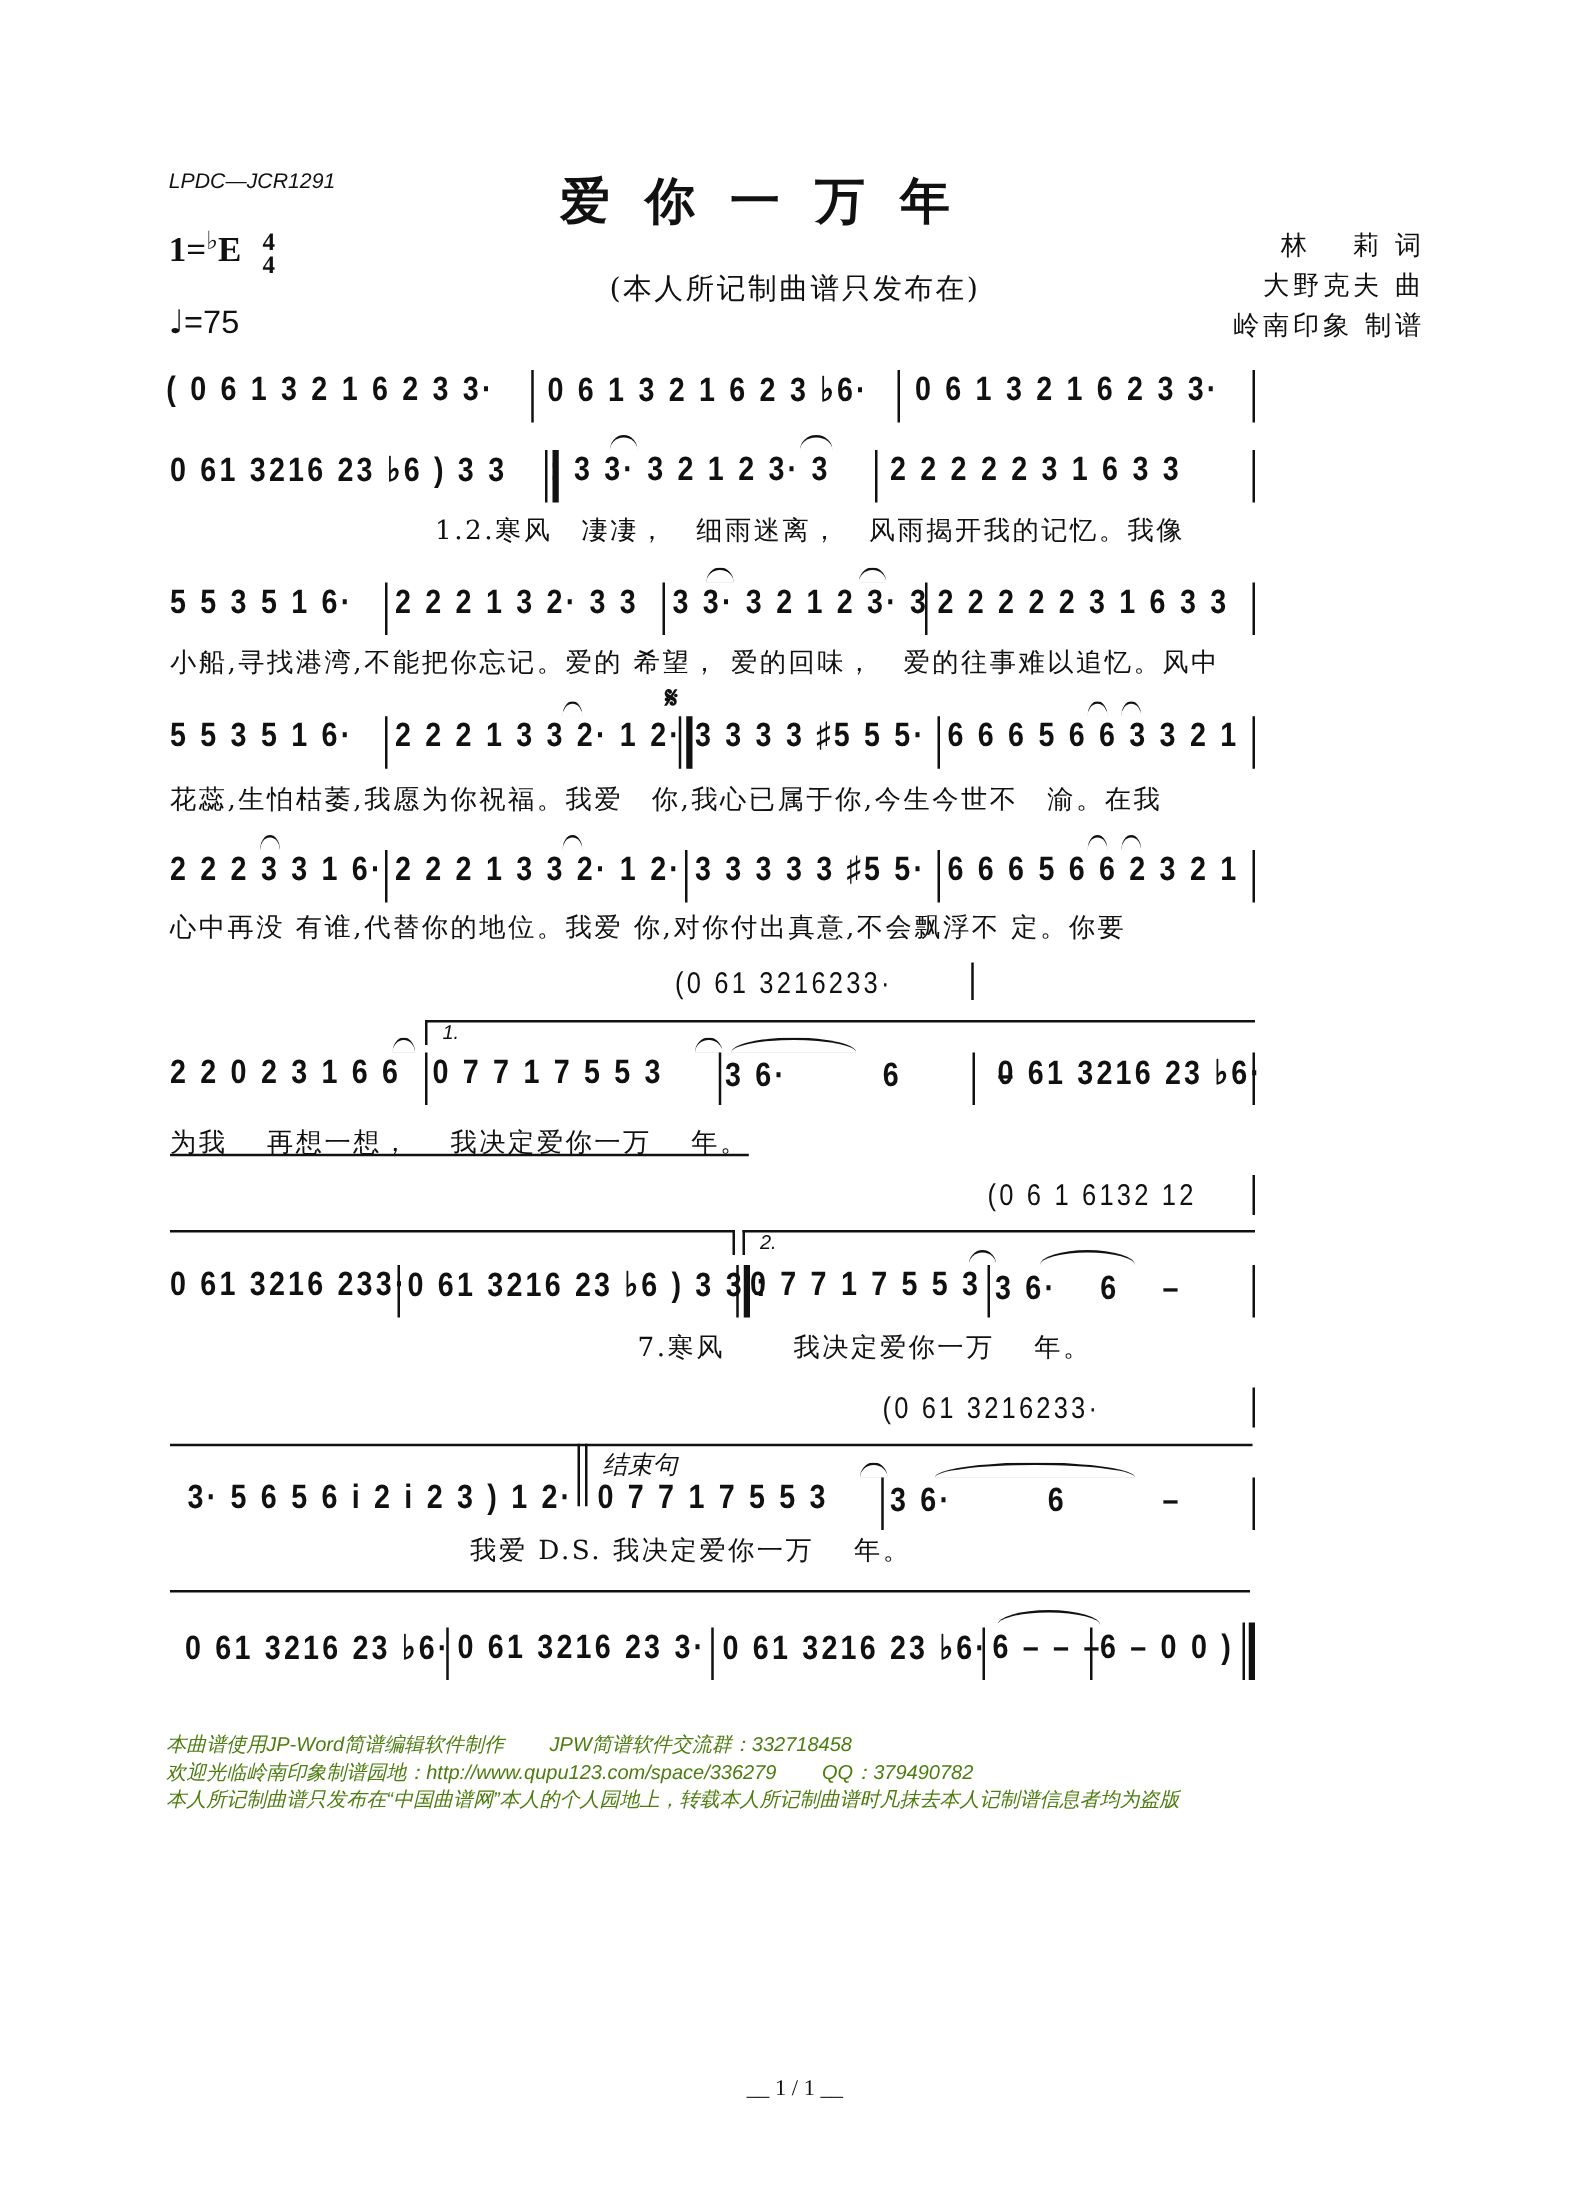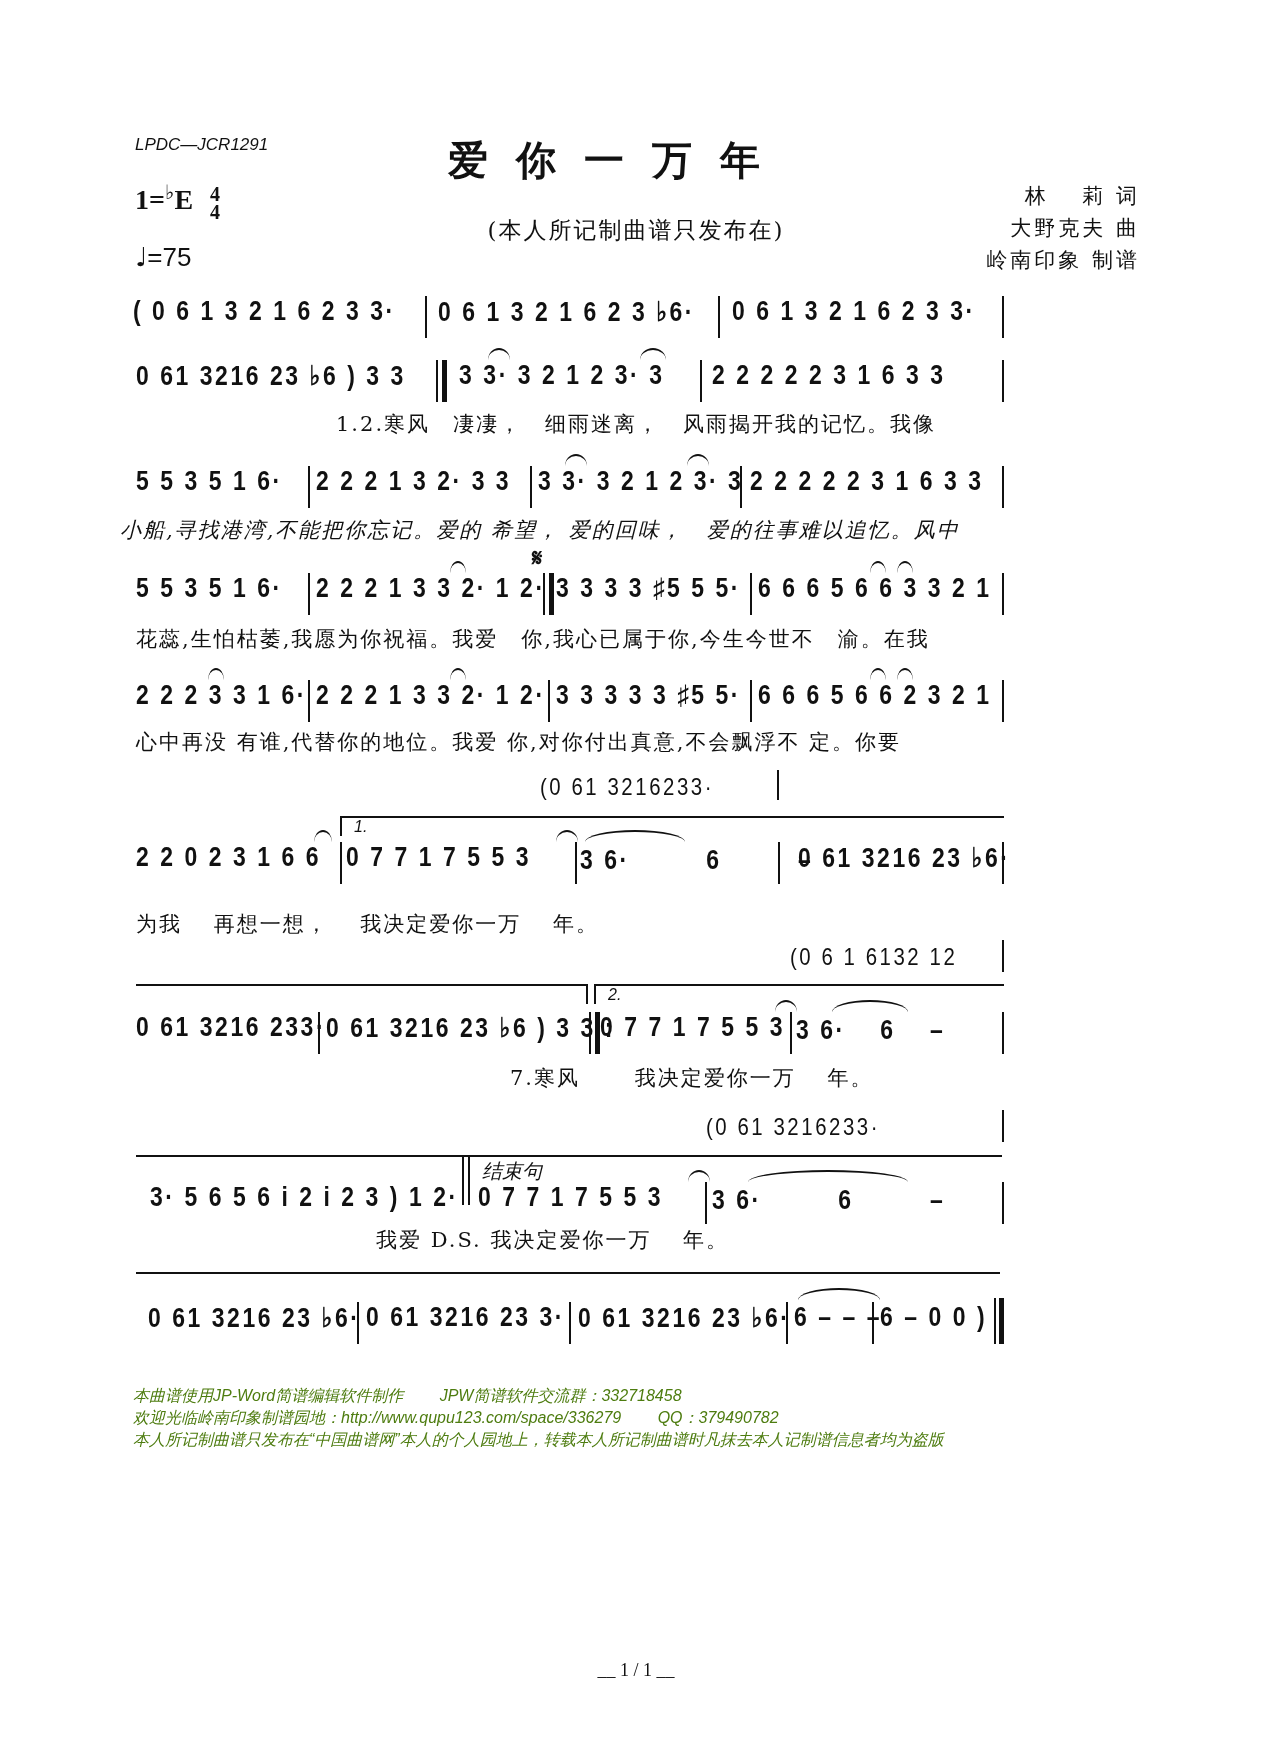--- a/index.html
+++ b/index.html
@@ -60,35 +60,35 @@
 
 <div class="row" style="top:360px;">
   <div class="seg" style="left:136px;top:0;">0 61  3216  23 ♭6 )  3 3</div>
   <div class="seg" style="left:440px;top:0;">: 3 3· 3 2 1 2 3· 3</div>
   <div class="seg" style="left:712px;top:0;">2 2 2 2 2 3 1 6  3 3</div>
   <div class="bar double" style="left:436px;top:0;"></div>
   <div class="bar" style="left:700px;top:0;"></div>
   <div class="bar" style="left:1002px;top:0;"></div>
   <div class="slur" style="left:488px;top:-12px;width:22px;"></div>
   <div class="slur" style="left:640px;top:-12px;width:26px;"></div>
-  <div class="lyric" style="left:336px;top:50px;">1.2.寒风　凄凄，　细雨迷离，　风雨揭开我的记忆。我像</div>
+  <div class="lyric" style="left:348px;top:50px;">1.2.寒风　凄凄，　细雨迷离，　风雨揭开我的记忆。我像</div>
 </div>
 
 <div class="row" style="top:466px;">
   <div class="seg" style="left:136px;top:0;">5 5  3 5 1 6·</div>
   <div class="seg" style="left:316px;top:0;">2 2 2 1 3 2·  3 3</div>
   <div class="seg" style="left:538px;top:0;">3 3· 3 2 1 2 3· 3</div>
   <div class="seg" style="left:750px;top:0;">2 2 2 2 2 3 1 6  3 3</div>
   <div class="bar" style="left:308px;top:0;"></div>
   <div class="bar" style="left:530px;top:0;"></div>
   <div class="bar" style="left:740px;top:0;"></div>
   <div class="bar" style="left:1002px;top:0;"></div>
   <div class="slur" style="left:565px;top:-12px;width:22px;"></div>
   <div class="slur" style="left:687px;top:-12px;width:22px;"></div>
-  <div class="lyric" style="left:120px;top:50px;font-style:italic;">小船,寻找港湾,不能把你忘记。爱的 希望， 爱的回味，　爱的往事难以追忆。风中</div>
+  <div class="lyric" style="left:136px;top:50px;">小船,寻找港湾,不能把你忘记。爱的 希望， 爱的回味，　爱的往事难以追忆。风中</div>
 </div>
 
 <div class="row" style="top:573px;">
   <div class="segno" style="left:532px;top:-30px;">𝄋</div>
   <div class="seg" style="left:136px;top:0;">5 5  3 5 1 6·</div>
   <div class="seg" style="left:316px;top:0;">2 2 2 1 3 3 2· 1 2·</div>
   <div class="seg" style="left:556px;top:0;">3  3 3 3 ♯5 5 5·</div>
   <div class="seg" style="left:758px;top:0;">6 6 6 5 6 6 3 3  2 1</div>
   <div class="bar" style="left:308px;top:0;"></div>
   <div class="bar double" style="left:543px;top:0;"></div>
@@ -126,21 +126,21 @@
   <div class="seg" style="left:346px;top:0;">0 7 7 1 7 5 5 3</div>
   <div class="seg" style="left:580px;top:0;">3 6·　　　6　　　–</div>
   <div class="seg" style="left:798px;top:0;">0 61 3216 23 ♭6·</div>
   <div class="bar" style="left:340px;top:0;"></div>
   <div class="bar" style="left:575px;top:0;"></div>
   <div class="bar" style="left:778px;top:0;"></div>
   <div class="bar" style="left:1002px;top:0;"></div>
   <div class="slur" style="left:314px;top:-12px;width:18px;"></div>
   <div class="slur" style="left:556px;top:-12px;width:22px;"></div>
   <div class="slur" style="left:585px;top:-12px;width:100px;"></div>
-  <div class="lyric" style="left:136px;top:68px;">为我　 再想一想，　 我决定爱你一万　 年。</div>
+  <div class="lyric" style="left:136px;top:58px;text-decoration:underline;">为我　 再想一想，　 我决定爱你一万　 年。</div>
 </div>
 
 <div class="seg light" style="left:790px;top:943px;font-size:24px;">(0 6  1 6132   12</div>
 <div class="vline" style="left:1002px;top:940px;height:32px;"></div>
 <div class="hline" style="left:136px;top:984px;width:452px;"></div>
 <div class="vline" style="left:586px;top:984px;height:20px;"></div>
 <div class="hline" style="left:594px;top:984px;width:410px;"></div>
 <div class="vline" style="left:594px;top:984px;height:20px;"></div>
 <div class="smalllabel" style="left:608px;top:986px;">2.</div>
 <div class="row" style="top:1012px;">

